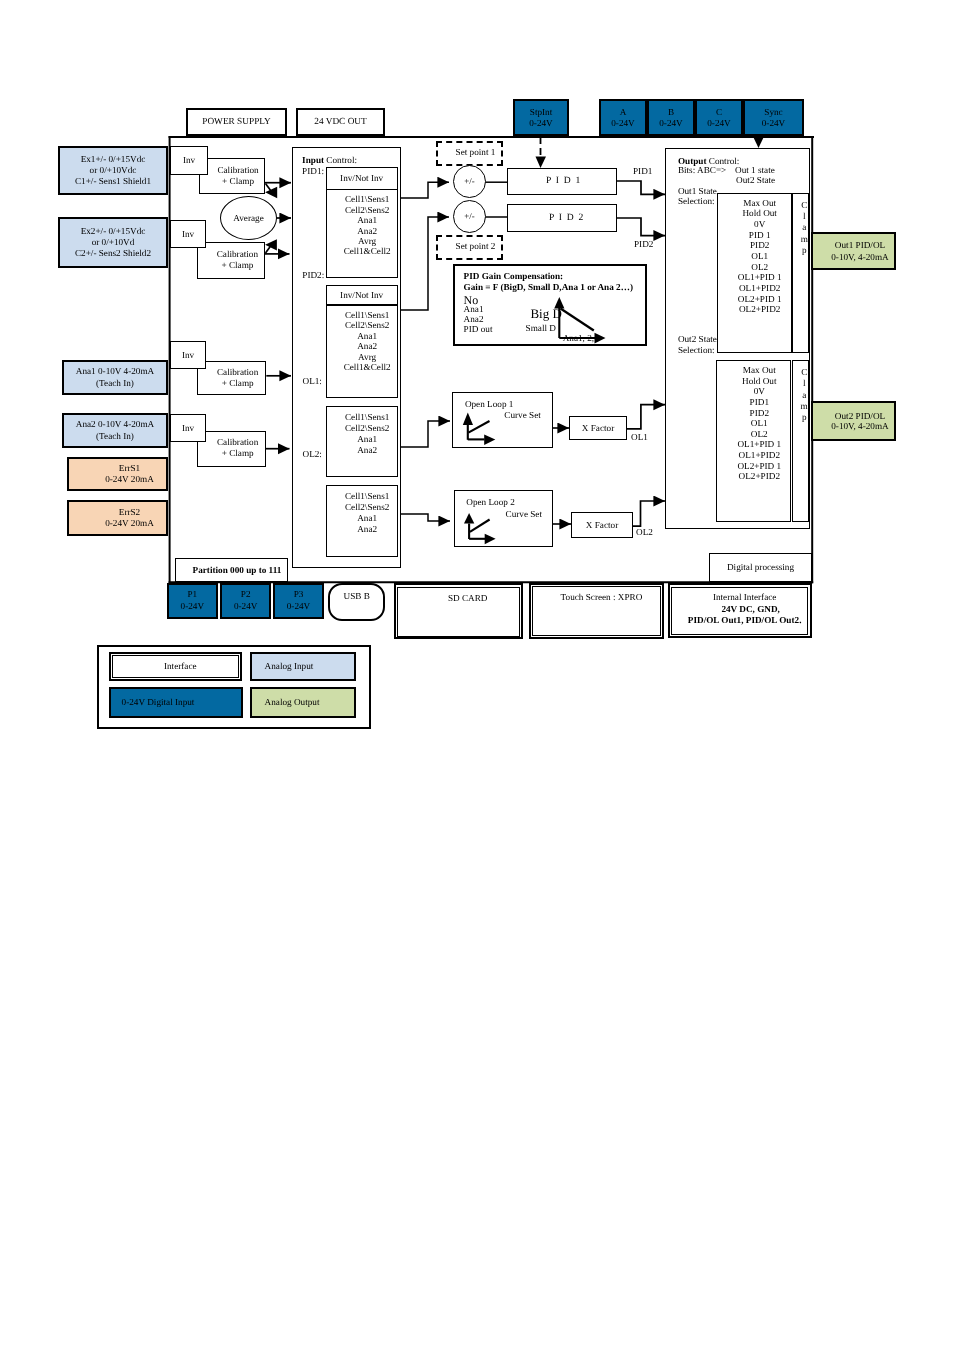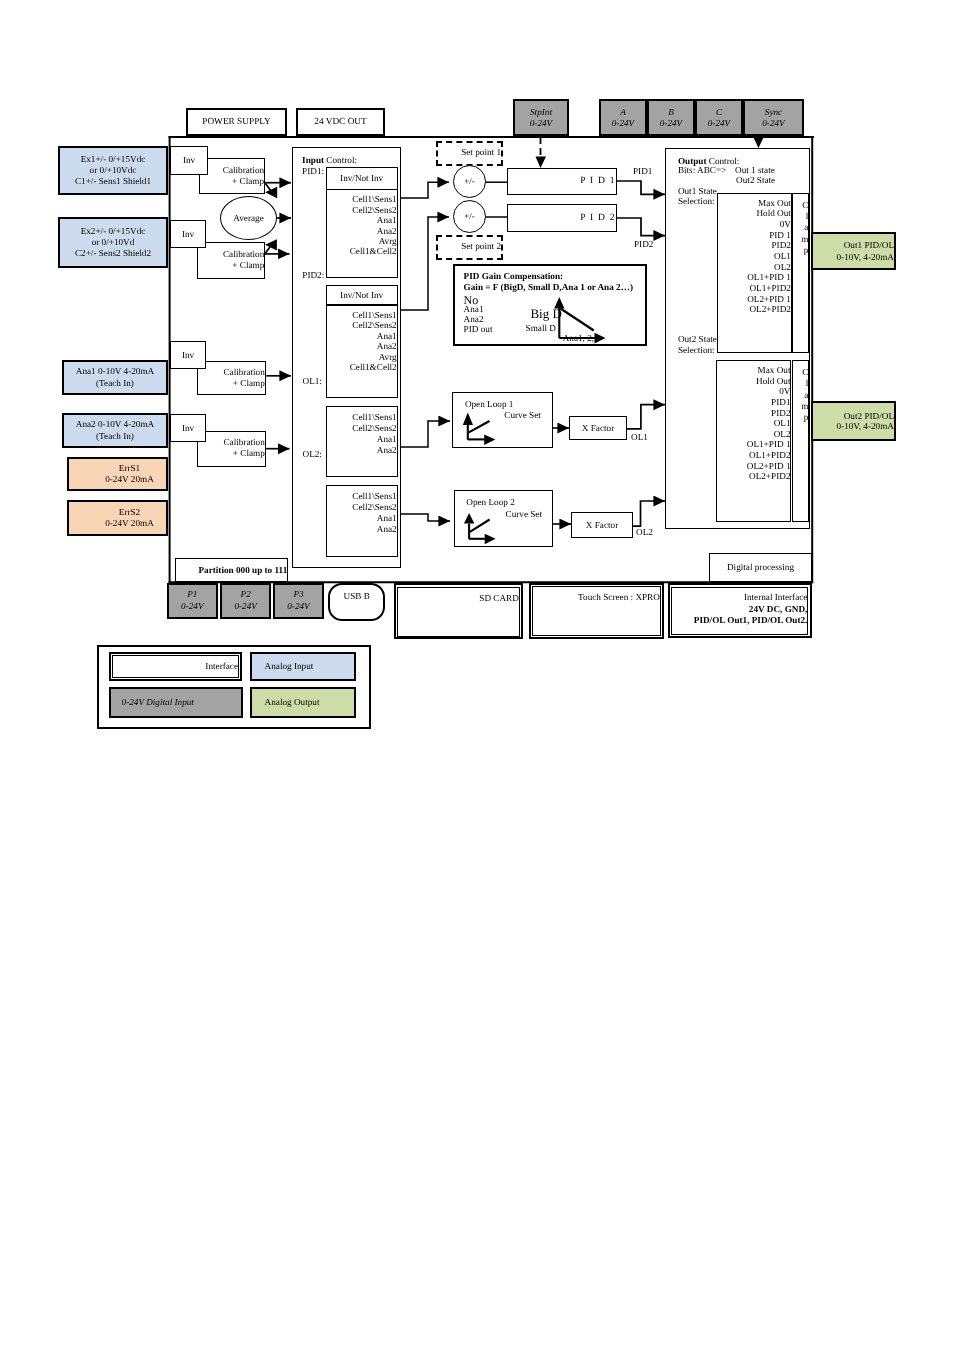--- a/index.html
+++ b/index.html
@@ -1,25 +1,25 @@
 <!DOCTYPE html>
 <html><head>
 <meta charset="utf-8">
 <title>Controller Block Diagram</title>
 <style>
   html,body{margin:0;padding:0;background:#ffffff;}
   body{width:954px;height:1350px;font-family:"Liberation Serif",serif;-webkit-font-smoothing:antialiased;text-rendering:geometricPrecision;}
   #root{position:relative;width:954px;height:1350px;overflow:hidden;background:#fff;}
   svg#wires{position:absolute;left:0;top:0;width:954px;height:1350px;overflow:visible;}
   .bx{position:absolute;box-sizing:border-box;display:flex;flex-direction:column;align-items:center;justify-content:center;text-align:center;line-height:1.12;color:#000;}
-  .bx.tl{align-items:flex-end;text-align:left;justify-content:flex-start;}
+  .bx.tl{align-items:center;text-align:left;justify-content:flex-start;}
   .thick{border:2.3px solid #000;}
   .thin{border:1px solid #000;}
   .med{border:1.6px solid #000;}
-  .pink{background:#a3a3a3;font-style:italic;}
+  .pink{background:#0369a1;}
   .blue{background:#ccdcee;}
   .green{background:#cedda8;}
   .peach{background:#f8d5b5;padding-left:24px;}
   .white{background:#fff;align-items:center;}
   .lbl{position:absolute;color:#000;white-space:pre;}
 </style>
 </head>
 <body>
 
 <div id="root">

